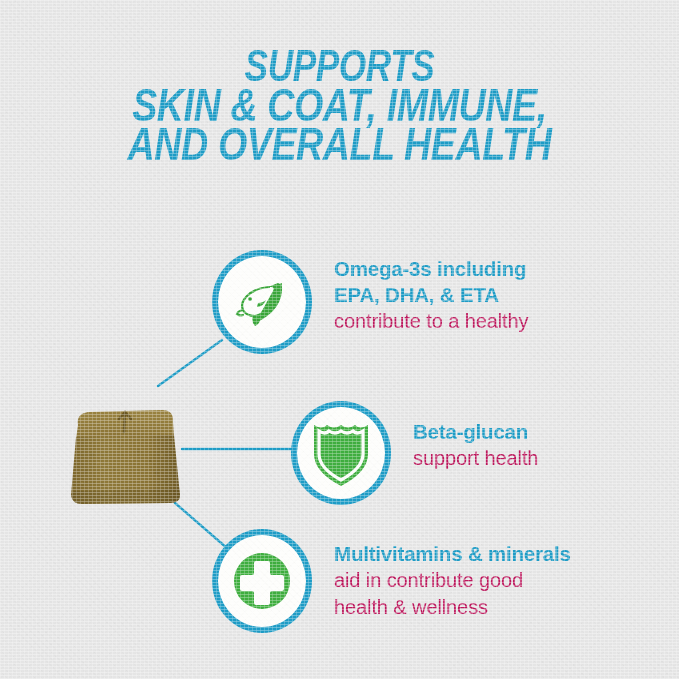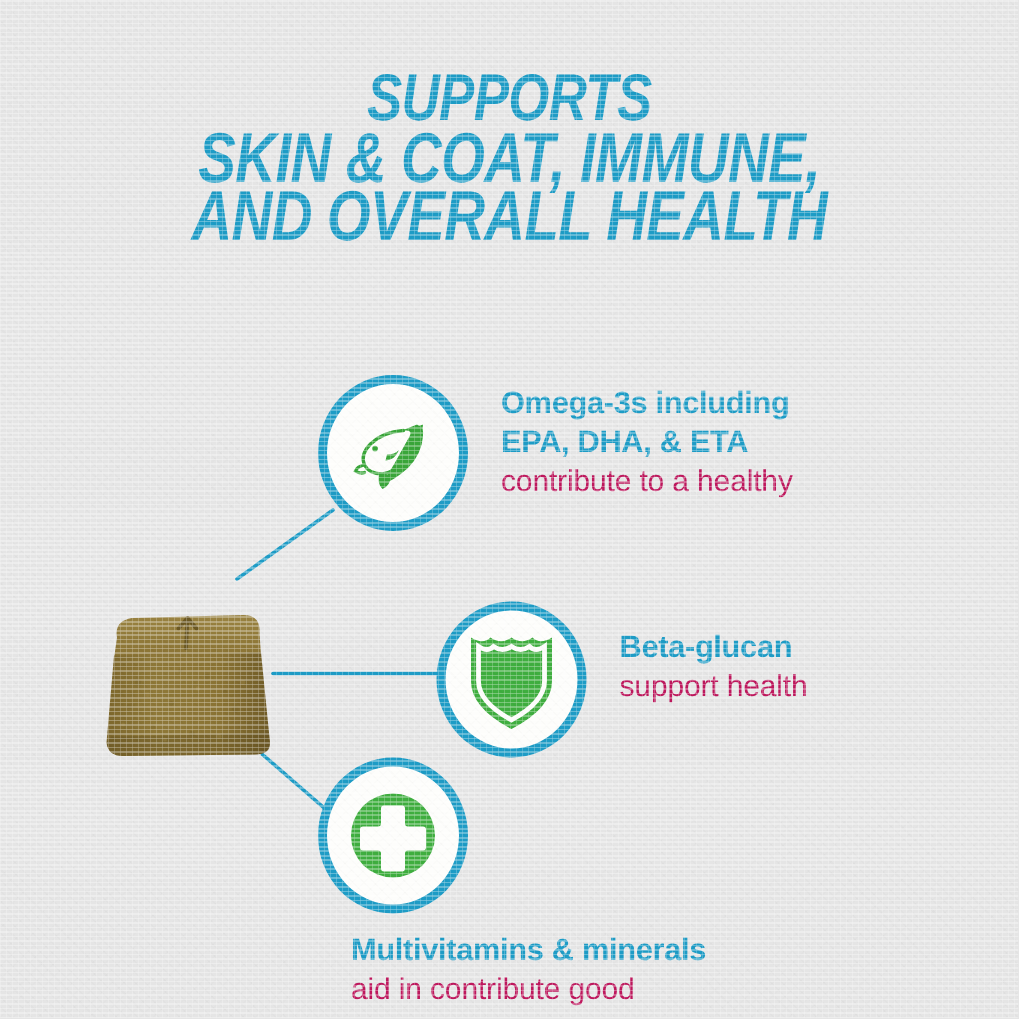--- a/index.html
+++ b/index.html
@@ -71,21 +71,21 @@
 
   
   .benefit-row {
     position:absolute;
     display:flex;
     align-items:flex-start;
     z-index:3;
   }
   #benefit-row-0 { left:212px; top:250px; }
   #benefit-row-1 { left:291px; top:401px; }
-  #benefit-row-2 { left:212px; top:505px;flex-direction:column; }
+  #benefit-row-2 { left:212px; top:529px; }
 
   .icon-badge {
     position:relative;
     width:100px; height:104px;
     flex:0 0 auto;
   }
   .icon-badge .badge-ring {
     position:absolute; inset:0;
     border:6px solid #1e9cc6;
     border-radius:50%;
@@ -231,16 +231,17 @@
     <div class="badge-art">
       <svg width="64" height="64" viewBox="0 0 64 64">
         <circle cx="32" cy="32" r="28" fill="#3fae3f"></circle>
         <path d="M26 12 h12 a2 2 0 0 1 2 2 v10 a2 2 0 0 0 2 2 h10 a2 2 0 0 1 2 2 v12 a2 2 0 0 1 -2 2 h-10 a2 2 0 0 0 -2 2 v10 a2 2 0 0 1 -2 2 h-12 a2 2 0 0 1 -2 -2 v-10 a2 2 0 0 0 -2 -2 h-10 a2 2 0 0 1 -2 -2 v-12 a2 2 0 0 1 2 -2 h10 a2 2 0 0 0 2 -2 v-10 a2 2 0 0 1 2 -2 z" fill="#fdfdfb"></path>
       </svg>
     </div>
   </div>
   <div class="benefit-text">
     <span class="benefit-title">Multivitamins &amp; minerals</span>
     <span class="benefit-body">aid in contribute good</span>
+    <span class="benefit-body">health &amp; wellness</span>
   </div>
 </div>
 
 <div id="noise-overlay"></div>
 
 </body></html>

